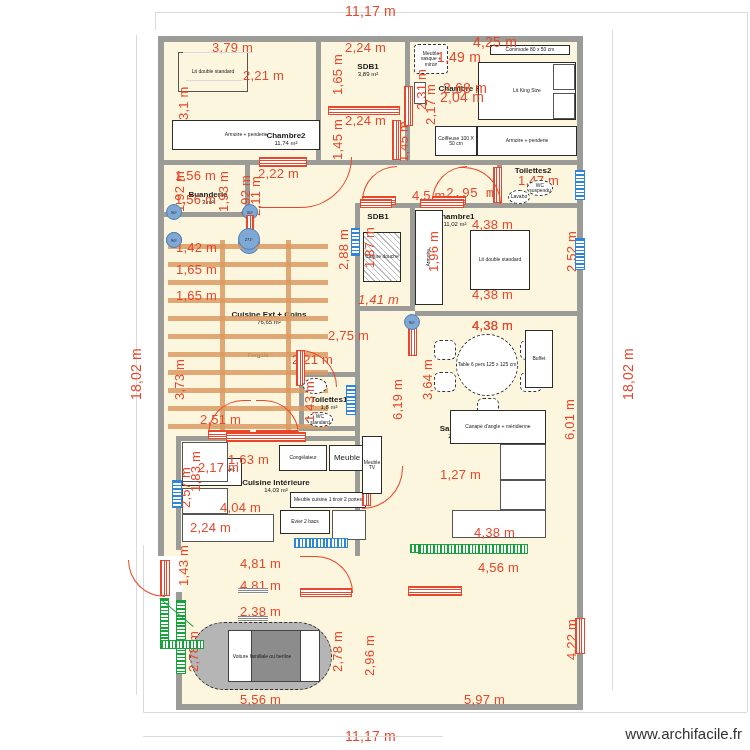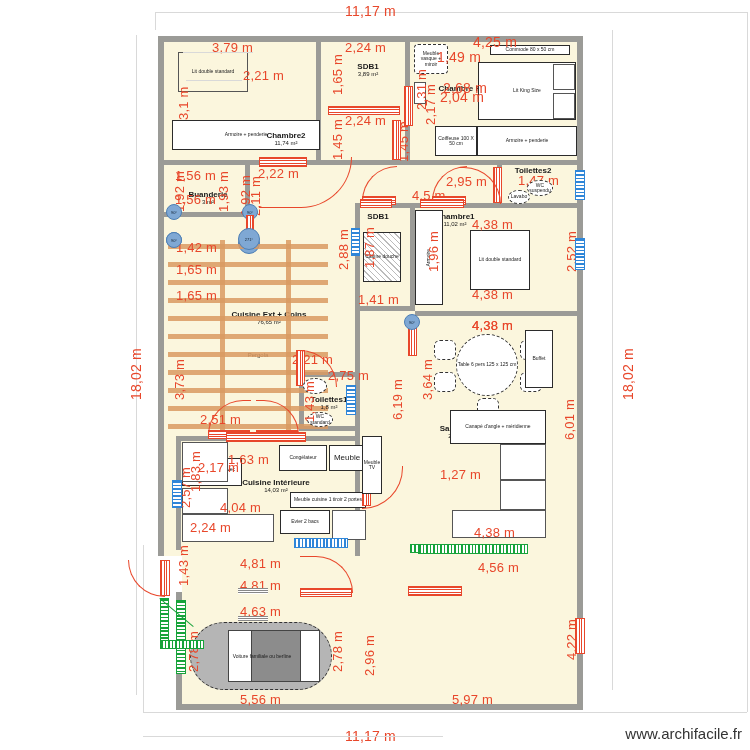--- a/index.html
+++ b/index.html
@@ -236,35 +236,35 @@
   <div class="furn dash" style="left:527px;top:180px;width:26px;height:16px;">
     <span>WC suspendu</span>
   </div>
   <div class="furn dash" style="left:508px;top:190px;width:22px;height:14px;">
     <span>Lavabo</span>
   </div>
   <div class="win-bluev" style="left:575px;top:170px;width:8px;height:28px;"></div>
   <div class="door-openv" style="left:493px;top:167px;width:7px;height:34px;"></div>
   <div class="door-arc" style="left:460px;top:167px;width:40px;height:36px;border-color:#e8472b;border-bottom:none;border-left:none;border-radius:0 70px 0 0;"></div>
 
-  <div class="dim" style="left:446px;top:174px;">2,95 m</div>
+  <div class="dim" style="left:446px;top:186px;font-family:Liberation Mono, monospace;">2,95 m</div>
   <div class="dim" style="left:412px;top:188px;">4,5 m</div>
   <div class="door-open" style="left:362px;top:196px;width:32px;height:7px;"></div>
   <div class="door-arc" style="left:362px;top:166px;width:34px;height:34px;border-color:#e8472b;border-bottom:none;border-right:none;border-radius:66px 0 0 0;"></div>
   <div class="door-open" style="left:432px;top:196px;width:32px;height:7px;"></div>
   <div class="door-arc" style="left:432px;top:166px;width:34px;height:34px;border-color:#e8472b;border-bottom:none;border-right:none;border-radius:66px 0 0 0;"></div>
 
   <div class="rlab" style="left:358px;top:212px;width:40px;">
     <span class="n">SDB1</span>
   </div>
   <div class="furn" style="left:363px;top:232px;width:38px;height:50px;background:repeating-linear-gradient(45deg,#fff 0 3px,#bbb 3px 4px);">
     <span>Cabine douche</span>
   </div>
   <div class="dim v" style="left:362px;top:268px;">1,87 m</div>
-  <div class="dim" style="left:358px;top:292px;">1,41 m</div>
+  <div class="dim" style="left:358px;top:292px;font-style:italic;">1,41 m</div>
   <div class="win-bluev" style="left:351px;top:228px;width:7px;height:26px;"></div>
   <div class="door-open" style="left:360px;top:199px;width:30px;height:7px;"></div>
 
   <div class="rlab" style="left:425px;top:212px;width:60px;">
     <span class="n">Chambre1</span>
     <span class="a">11,02 m²</span>
   </div>
   <div class="furn" style="left:415px;top:210px;width:28px;height:95px;">
     <span class="v" style="writing-mode:vertical-rl;transform:rotate(180deg);">Armoire</span>
   </div>
@@ -300,21 +300,21 @@
   <div class="slat h abs" style="left:168px;top:424px;width:160px;"></div>
   <div class="slat v abs" style="left:220px;top:240px;height:196px;"></div>
   <div class="slat v abs" style="left:286px;top:240px;height:196px;"></div>
 
   <div class="dim" style="left:176px;top:240px;">1,42 m</div>
   <div class="dim" style="left:176px;top:262px;">1,65 m</div>
   <div class="dim" style="left:176px;top:288px;">1,65 m</div>
   <div class="dim v" style="left:172px;top:400px;">3,73 m</div>
   <div class="dim" style="left:200px;top:412px;">2,51 m</div>
   <div class="dim v" style="left:336px;top:270px;">2,88 m</div>
-  <div class="dim" style="left:328px;top:328px;margin-top:40px;">2,75 m</div>
+  <div class="dim" style="left:328px;top:328px;">2,75 m</div>
   <div class="dim" style="left:292px;top:352px;">2,21 m</div>
 
   <div class="badge" style="left:166px;top:232px;width:14px;height:14px;">90°</div>
   <div class="badge" style="left:238px;top:228px;width:20px;height:20px;">271°</div>
 
   <div class="door-open" style="left:208px;top:430px;width:40px;height:7px;"></div>
   <div class="door-arc" style="left:208px;top:400px;width:42px;height:34px;border-color:#e8472b;border-bottom:none;border-right:none;border-radius:80px 0 0 0;"></div>
   <div class="door-open" style="left:256px;top:430px;width:40px;height:7px;"></div>
   <div class="door-arc" style="left:256px;top:400px;width:42px;height:34px;border-color:#e8472b;border-bottom:none;border-left:none;border-radius:0 80px 0 0;"></div>
   <div class="door-openv" style="left:296px;top:350px;width:7px;height:34px;"></div>
@@ -409,27 +409,27 @@
   <div class="car-cab" style="left:230px;top:630px;width:75px;height:50px;"></div>
   <div class="car-win" style="left:228px;top:630px;width:22px;height:50px;"></div>
   <div class="car-win" style="left:300px;top:630px;width:18px;height:50px;"></div>
   <div class="rlab" style="left:216px;top:654px;width:92px;">
     <span class="a" style="font-size:5px;">Voiture familiale ou berline</span>
   </div>
 
   <div class="dim" style="left:240px;top:578px;">4,81 m</div>
   <div class="dim" style="left:240px;top:556px;">4,81 m</div>
   <div class="dim v" style="left:176px;top:586px;">1,43 m</div>
-  <div class="dim" style="left:240px;top:604px;">4,63 m</div>
+  <div class="dim" style="left:240px;top:604px;">2,38 m</div>
   <div class="dim v" style="left:186px;top:672px;">2,78 m</div>
   <div class="dim v" style="left:330px;top:672px;">2,78 m</div>
   <div class="dim v" style="left:362px;top:676px;">2,96 m</div>
   <div class="dim" style="left:240px;top:692px;">5,56 m</div>
   <div class="dim" style="left:478px;top:560px;">4,56 m</div>
-  <div class="dim" style="left:452px;top:692px;">5,97 m</div>
+  <div class="dim" style="left:464px;top:692px;">5,97 m</div>
   <div class="dim v" style="left:564px;top:660px;">4,22 m</div>
 
   <div class="win-green" style="left:418px;top:544px;width:108px;height:8px;"></div>
   <div class="win-greenv" style="left:176px;top:600px;width:8px;height:72px;"></div>
   <div class="door-openv" style="left:575px;top:618px;width:8px;height:34px;"></div>
   <div class="door-open" style="left:408px;top:586px;width:52px;height:8px;"></div>
   <div class="door-open" style="left:300px;top:588px;width:50px;height:7px;"></div>
   <div class="door-arc" style="left:300px;top:556px;width:52px;height:36px;border-color:#e8472b;border-bottom:none;border-left:none;border-radius:0 100px 0 0;"></div>
   <div class="door-openv" style="left:160px;top:560px;width:8px;height:34px;"></div>
   <div class="door-arc" style="left:128px;top:560px;width:36px;height:36px;border-color:#e8472b;border-top:none;border-right:none;border-radius:0 0 0 70px;"></div>

